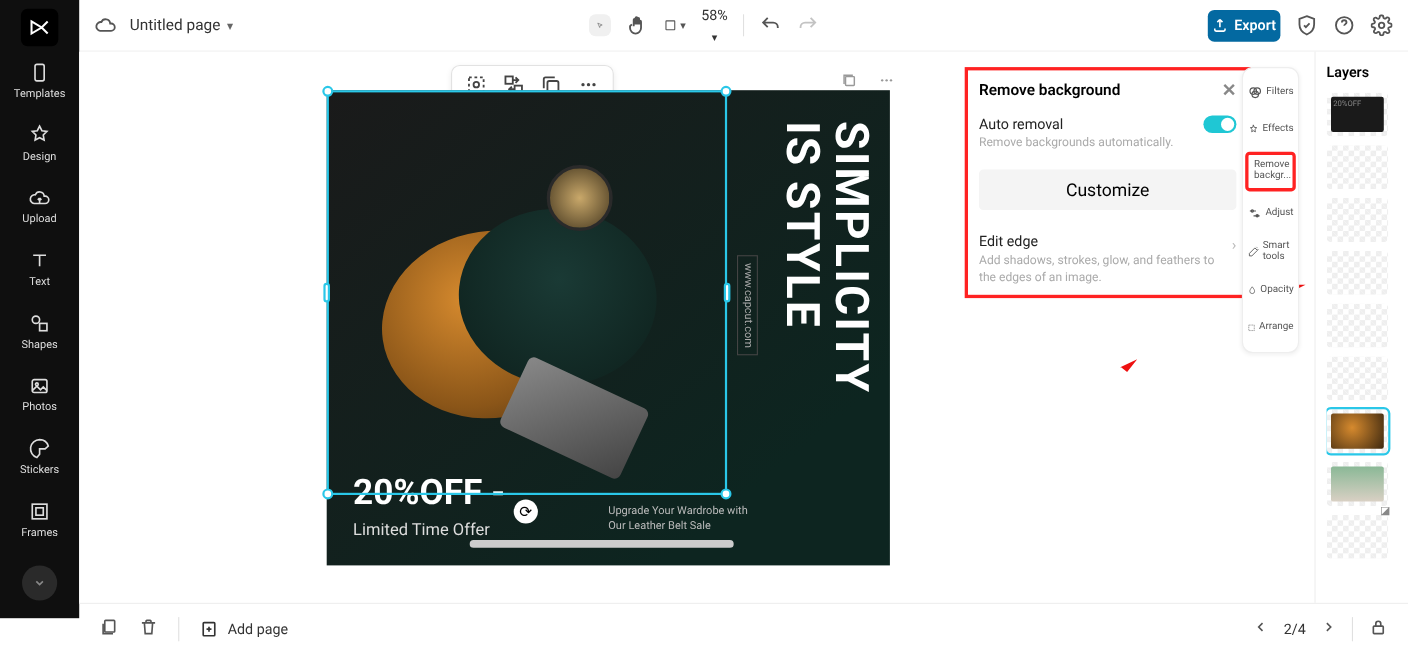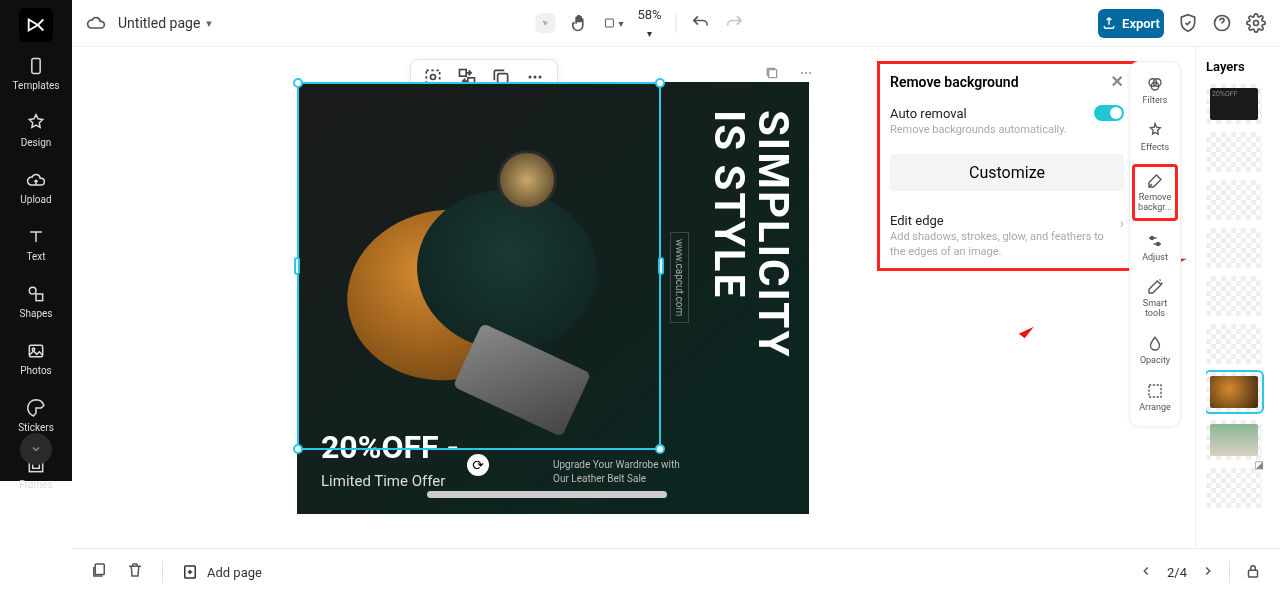--- a/index.html
+++ b/index.html
@@ -11,21 +11,21 @@
 .tb-icon { width:20px; height:20px; display:flex; align-items:center; justify-content:center; color:#555; cursor:pointer; }
 .doc-title { font-size:14px; color:#333; margin-left:12px; margin-right:6px; }
 .chev { font-size:11px; color:#666; }
 .tb-center { position:absolute; left:50%; transform:translateX(-50%); display:flex; align-items:center; gap:14px; }
 .tb-center .sel { background:#f0f0f0; border-radius:6px; padding:5px 7px; }
 .zoom { font-size:13px; color:#333; display:flex; align-items:center; gap:6px;flex-direction:column; }
 .tb-right { margin-left:auto; display:flex; align-items:center; gap:14px; }
 .export-btn { background:#0369a1; color:#fff; border:none; border-radius:6px; padding:7px 4px; font-size:13px; font-weight:600; display:flex; align-items:center; gap:6px; cursor:pointer; }
 
 
-.leftbar { position:absolute; left:0; top:0; width:72px; height:481px; background:#0f0f0f; display:flex; flex-direction:column; align-items:center; padding-top:52px; gap:14px; }
+.leftbar { position:absolute; left:0; top:0; width:72px; height:562px; background:#0f0f0f; display:flex; flex-direction:column; align-items:center; padding-top:52px; gap:14px; }
 .leftbar .logo-pos { position:absolute; top:8px; left:19px; }
 .lb-item { display:flex; flex-direction:column; align-items:center; gap:4px; color:#ddd; font-size:10px; cursor:pointer; padding:4px 0; width:100%; }
 .lb-item svg, .lb-item .ic { width:20px; height:20px; }
 .lb-bottom { position:absolute; bottom:16px; width:32px; height:32px; border-radius:50%; background:#2a2a2a; display:flex; align-items:center; justify-content:center; }
 
 
 .canvas-wrap { position:absolute; left:72px; top:47px; right:0; bottom:47px; background:#fff; }
 .page-label { position:absolute; left:228px; top:18px; font-size:12px; color:#999;margin-top:33px; }
 .floating-toolbar { position:absolute; left:338px; top:12px; background:#fff; border:1px solid #e2e2e2; border-radius:8px; box-shadow:0 2px 6px rgba(0,0,0,.08); display:flex; gap:14px; padding:7px 12px; }
 .floating-toolbar .ft-ic { width:20px; height:20px; cursor:pointer; color:#444; }
@@ -62,21 +62,21 @@
 .edit-edge .chevr { color:#bbb; font-size:14px; margin-top:2px; }
 
 
 .arrow { position:absolute; width:0; height:0; }
 .arrow1 { left:940px; top:268px; transform:rotate(20deg); }
 .arrow2 { left:1100px; top:192px; transform:rotate(45deg); }
 .arrow svg { width:28px; height:28px; }
 
 
 .toolstrip { position:absolute; left:1057px; top:14px; width:52px; background:#fff; border:1px solid #eee; border-radius:10px; box-shadow:0 1px 4px rgba(0,0,0,.06); display:flex; flex-direction:column; align-items:center; padding:8px 0; gap:6px; }
-.ts-item { display:flex; flex-direction:column; align-items:center; gap:3px; font-size:9px; color:#555; padding:5px 2px; cursor:pointer; width:46px; text-align:center; line-height:1.1; }
+.ts-item { display:flex; align-items:center; gap:3px; font-size:9px; color:#555; padding:5px 2px; cursor:pointer; width:46px; text-align:left; line-height:1.1; }
 .ts-item.hl { border:3px solid #f22; border-radius:4px; }
 .ts-item svg { width:18px; height:18px; }
 
 
 .layers { position:absolute; left:1123px; top:0; width:157px; height:501px; border-left:1px solid #eee; padding:12px 10px; }
 .layers h4 { font-size:13px; font-weight:600; margin-bottom:10px; }
 .layers-list { display:flex; flex-direction:column; gap:8px; max-height:460px; overflow:hidden; }
 .layer-thumb { width:56px; height:40px; border-radius:4px; background-image:linear-gradient(45deg,#eee 25%,transparent 25%,transparent 75%,#eee 75%),linear-gradient(45deg,#eee 25%,transparent 25%,transparent 75%,#eee 75%); background-size:10px 10px; background-position:0 0,5px 5px; position:relative; cursor:pointer; }
 .layer-thumb.sel { outline:2px solid #2ac7e8; }
 .layer-thumb .mini { position:absolute; inset:4px; border-radius:2px; }

